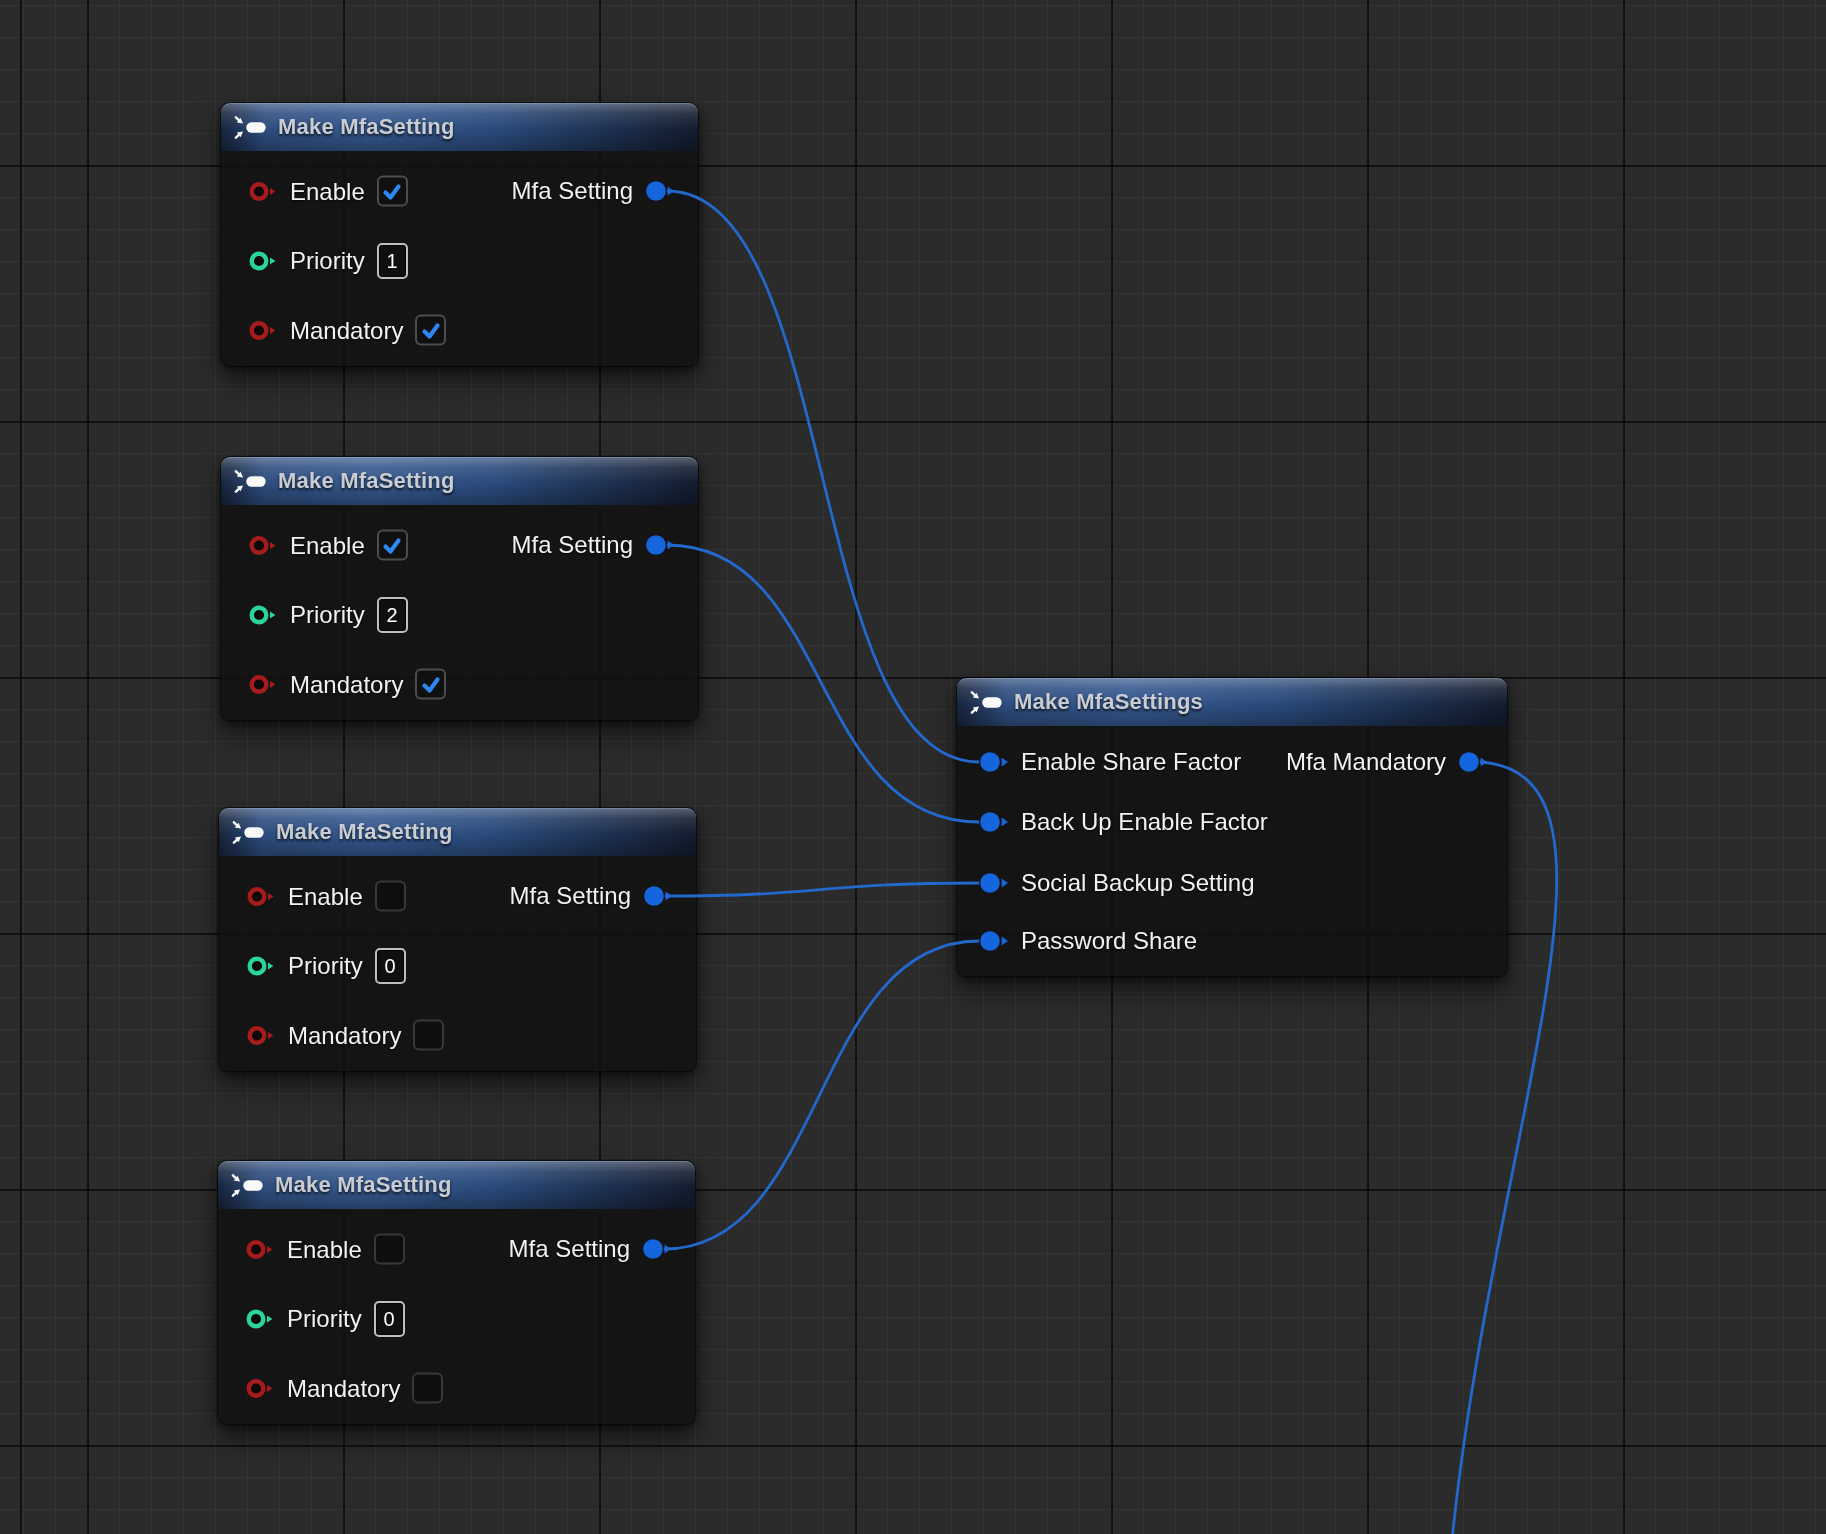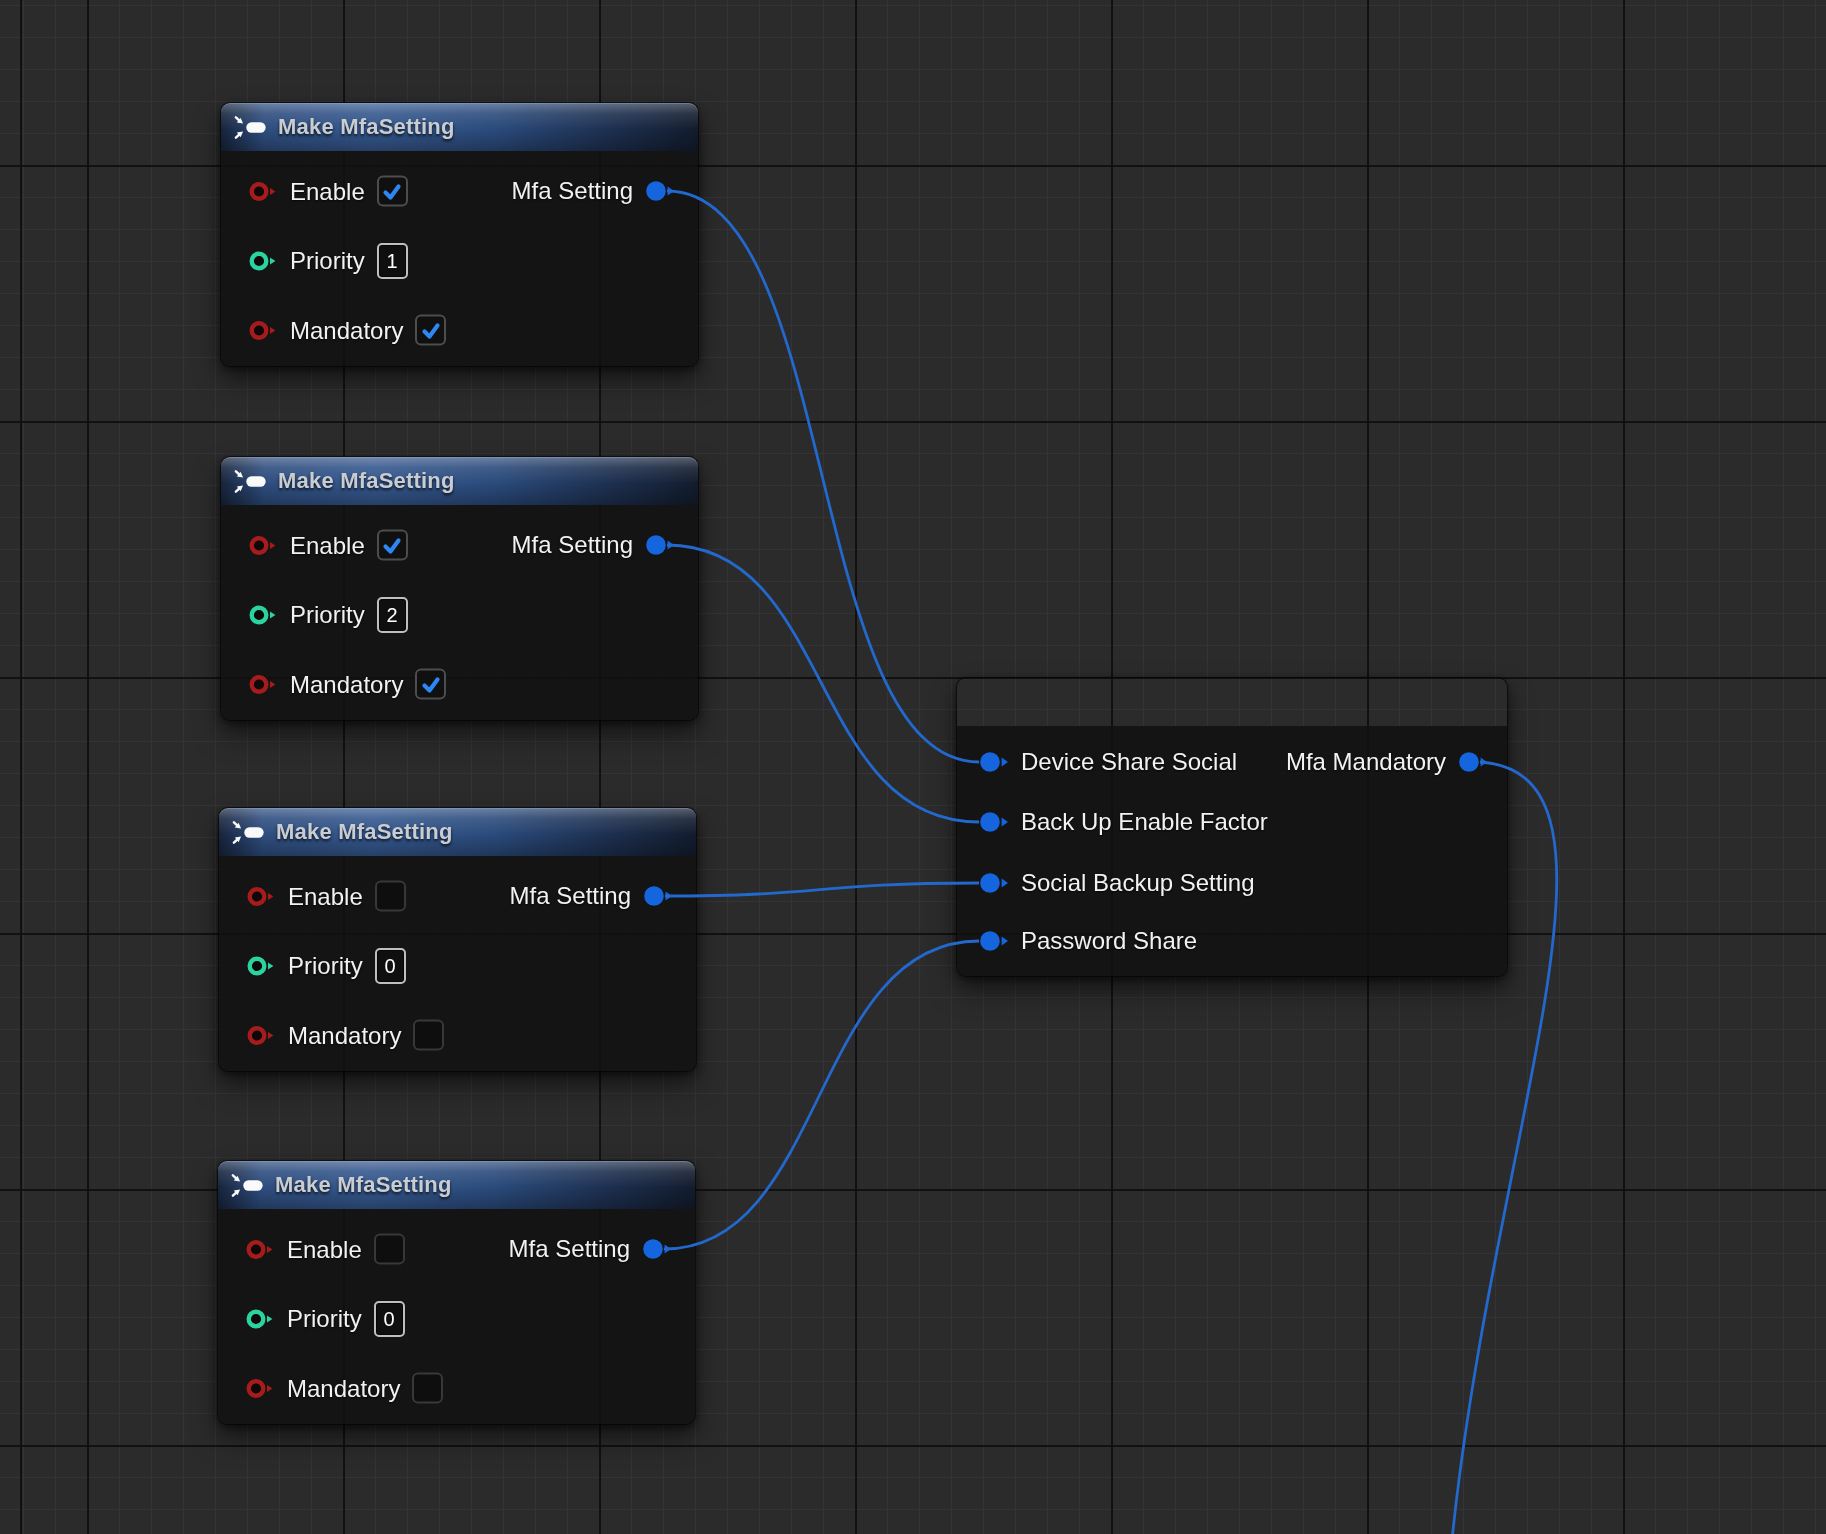--- a/index.html
+++ b/index.html
@@ -265,26 +265,32 @@
     </div>
     <div class="row" style="right:23px;top:88px">
       <span class="label">Mfa Setting</span>
       <svg class="pin pin-struct" width="30" height="24" viewBox="0 0 30 24">
           <use href="#pin-filled"></use>
         </svg>
     </div>
   </div>
 
   <div class="node" style="left:957px;top:678px;width:550px;height:298px">
+    <div class="header">
+      <svg class="make-icon" width="34" height="25" viewBox="0 0 36 26">
+          <use href="#make-struct"></use>
+        </svg>
+      <span class="title">Make MfaSettings</span>
+    </div>
     <div class="body"></div>
     <div class="row" style="left:22px;top:84px">
       <svg class="pin pin-struct" width="30" height="24" viewBox="0 0 30 24">
           <use href="#pin-filled"></use>
         </svg>
-      <span class="label">Device Share Social</span>
+      <span class="label">Enable Share Factor</span>
     </div>
     <div class="row" style="left:22px;top:144px">
       <svg class="pin pin-struct" width="30" height="24" viewBox="0 0 30 24">
           <use href="#pin-filled"></use>
         </svg>
       <span class="label">Back Up Enable Factor</span>
     </div>
     <div class="row" style="left:22px;top:205px">
       <svg class="pin pin-struct" width="30" height="24" viewBox="0 0 30 24">
           <use href="#pin-filled"></use>

